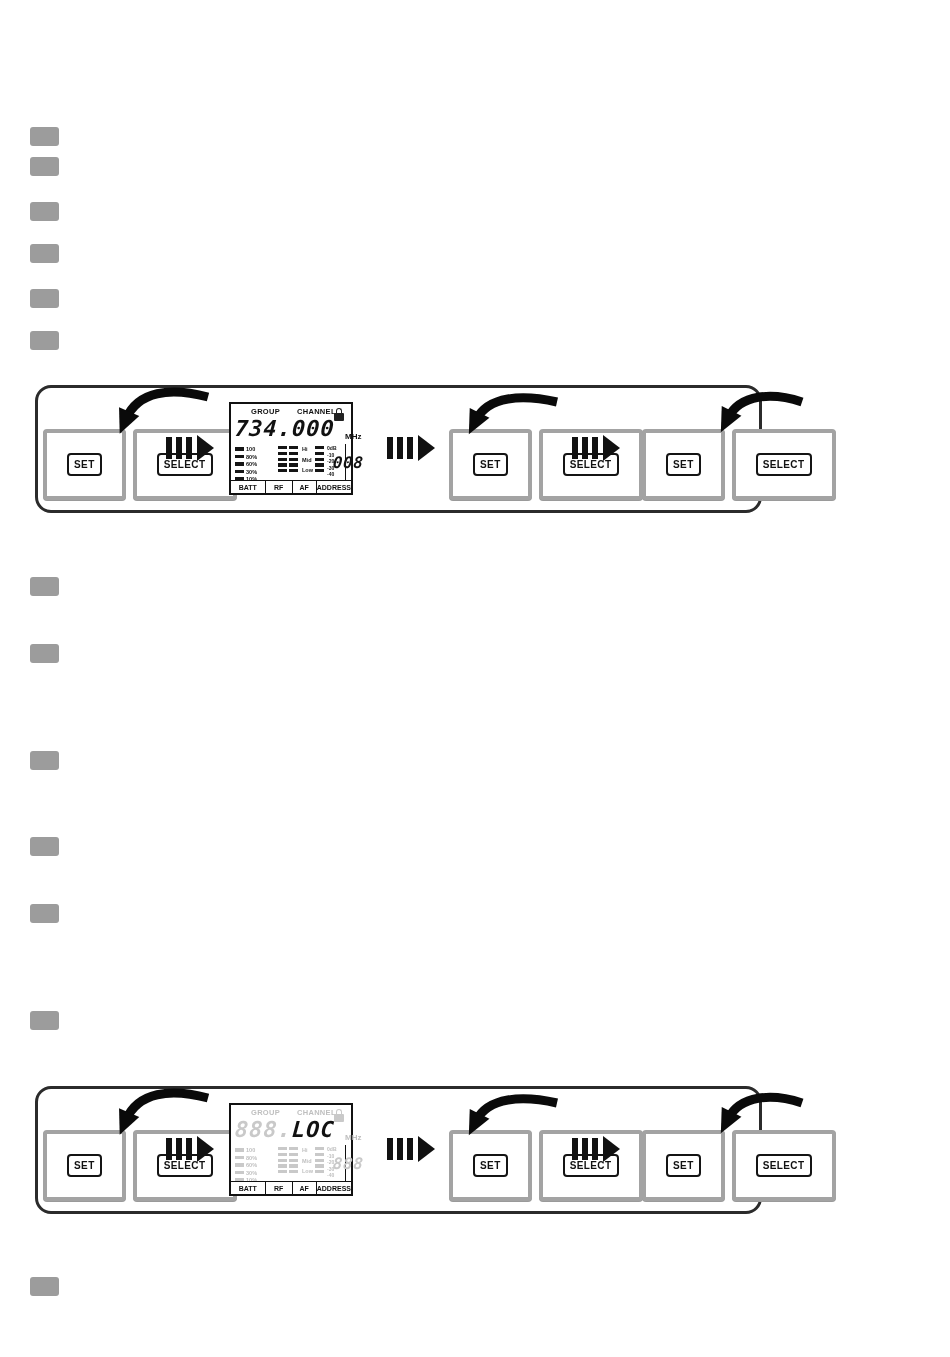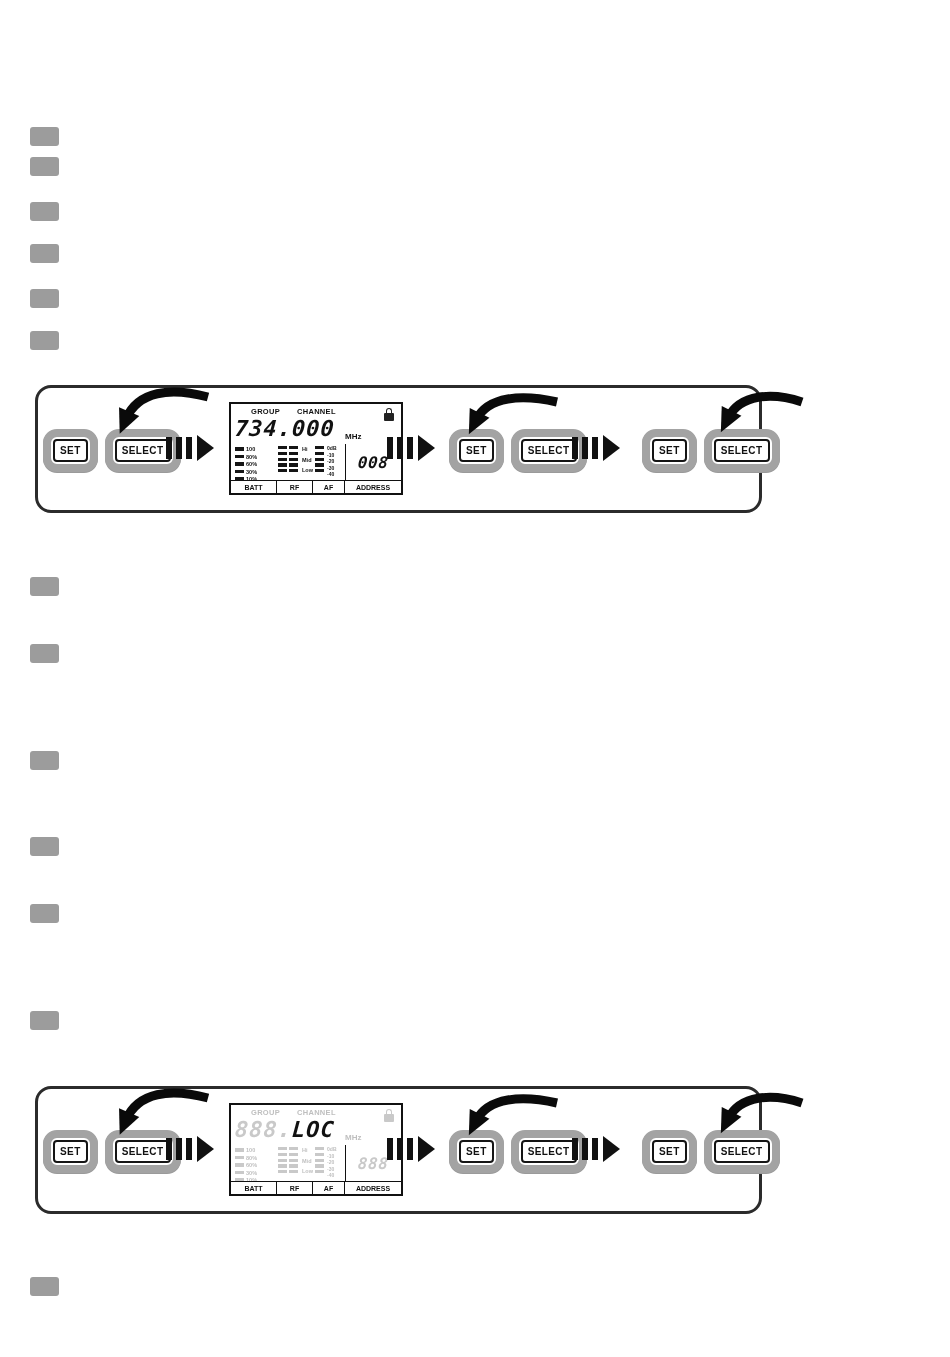--- a/index.html
+++ b/index.html
@@ -4,31 +4,31 @@
 <style>
   *{box-sizing:border-box;margin:0;padding:0}
   html,body{background:#fff}
   body{width:950px;height:1357px;position:relative;font-family:"Liberation Sans",sans-serif;color:#111}
 
   .marker{position:absolute;left:30px;width:29px;height:19px;border-radius:3px;background:#9c9c9c}
 
   .panel{position:absolute;left:35px;width:727px;height:128px;border:3px solid #2b2b2b;border-radius:16px;background:#fff}
 
   .btngroup{position:absolute;display:flex;align-items:center;gap:7px}
-  .btn-outer{border:8px solid #a3a3a3;border-radius:14px;padding:2px;background:#fff;box-shadow:0 1px 0 #9a9a9a}
+  .btn-outer{border:4px solid #a3a3a3;border-radius:4px;padding:20px;background:#fff;box-shadow:0 1px 0 #9a9a9a}
   .btn{border:2px solid #141414;border-radius:4px;padding:4px 5px;font-size:10px;font-weight:bold;letter-spacing:.4px;background:#fff}
 
   .stripes{position:absolute;display:flex;align-items:center}
   .stripes .bar{width:6px;height:22px;background:#111;margin-right:4px}
   .stripes .tri{width:0;height:0;border-left:17px solid #111;border-top:13px solid transparent;border-bottom:13px solid transparent;margin-left:1px}
 
   svg.curve{position:absolute;overflow:visible}
   svg.curve path{fill:none;stroke:#0a0a0a;stroke-width:9}
 
-  .lcd{position:absolute;left:191px;top:14px;width:174px;height:93px;border:2px solid #111;background:#fff}
+  .lcd{position:absolute;left:191px;top:14px;width:124px;height:93px;border:2px solid #111;background:#fff}
   .toplabel{position:absolute;top:3px;font-size:7.5px;font-weight:bold;letter-spacing:.3px}
   .lock{position:absolute;right:7px;top:9px;width:10px;height:8px;background:#222;border-radius:1px}
   .lock::before{content:"";position:absolute;top:-5px;left:1.5px;width:4px;height:5px;border:1.5px solid #222;border-bottom:none;border-radius:3px 3px 0 0}
   .freq{position:absolute;left:4px;top:12px;font-family:"DejaVu Sans Mono",monospace;font-style:italic;font-weight:bold;font-size:22px;letter-spacing:1px;white-space:nowrap;transform:skewX(-4deg)}
   .mhz{position:absolute;left:114px;top:28px;font-size:8px;font-weight:bold}
 
   .meter{position:absolute;top:42px}
   .meter.batt{left:4px}
   .mrow{display:flex;align-items:center;gap:2px;margin-bottom:1.5px}
   .seg{display:block;width:9px;height:3.2px;background:#151515}

